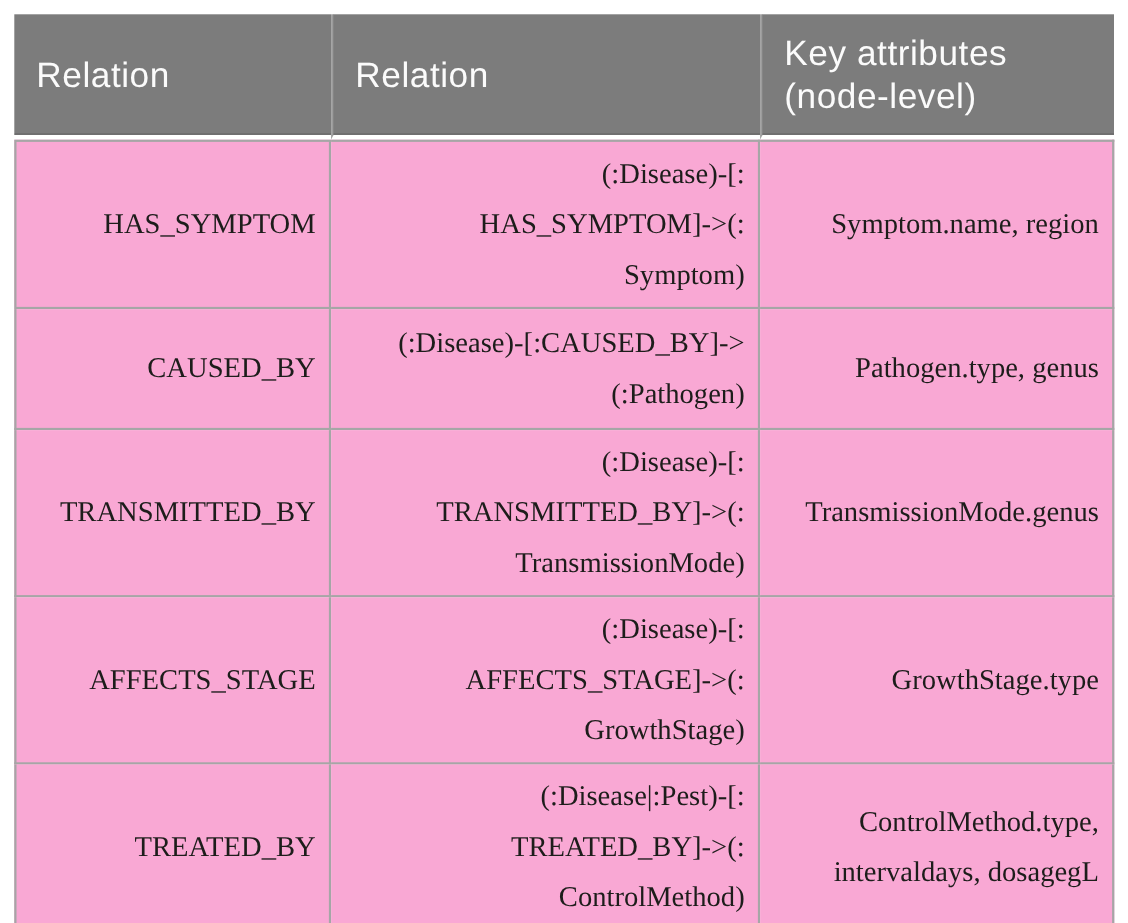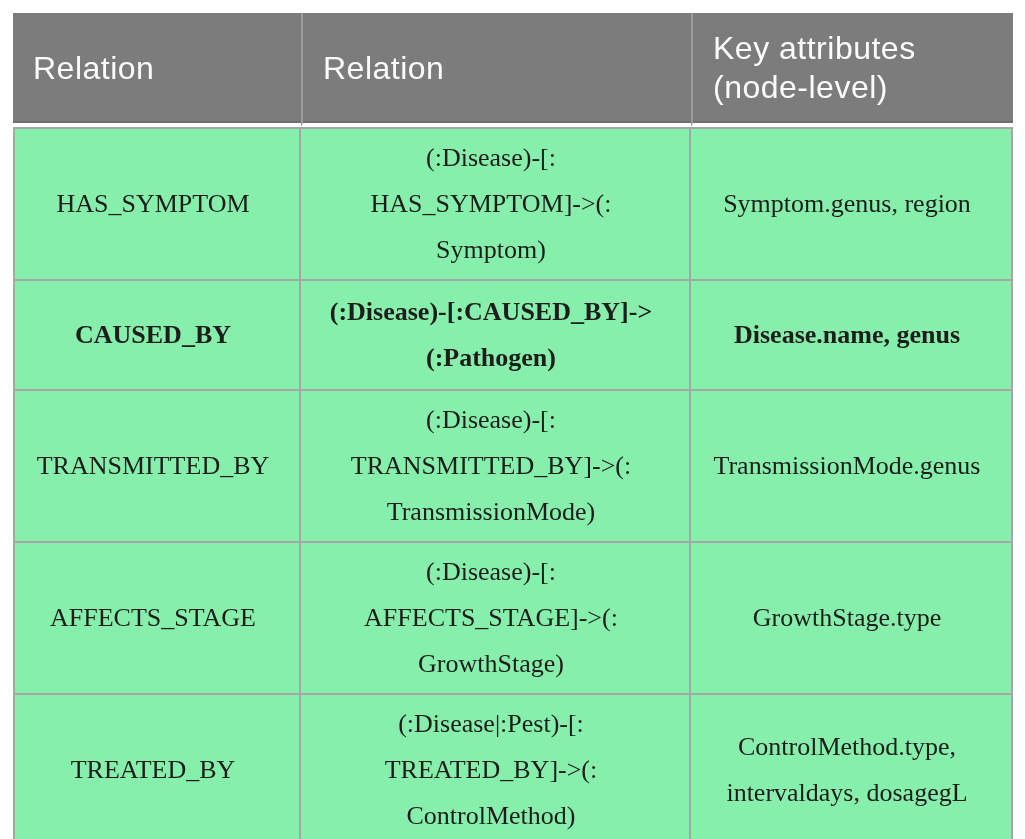--- a/index.html
+++ b/index.html
@@ -37,34 +37,34 @@
     line-height:39px;
     letter-spacing:0.5px;
     text-align:left;
     vertical-align:middle;
     padding:6px 12px 6px 20px;
     border-bottom:4px solid #ffffff;
     box-shadow:inset 0 -2px 0 rgba(0,0,0,0.10);
   }
   th + th{border-left:2px solid var(--header-divider);}
   td{
-    background:#86efac;
+    background:#f9a8d4;
     color:var(--body-fg);
     font-size:26px;
     line-height:46px;
-    text-align:center;
+    text-align:right;
     vertical-align:middle;
     padding:6px 12px 6px 4px;
     border-right:2px solid var(--border);
     border-bottom:2px solid var(--border);
   }
   td:first-child{border-left:2px solid var(--border);}
   tbody tr:first-child td{border-top:2px solid var(--border);}
   tbody tr:nth-child(1){height:150px;}
-  tbody tr:nth-child(2){height:110px;font-weight:bold;}
+  tbody tr:nth-child(2){height:110px;}
   tbody tr:nth-child(3){height:148px;}
   tbody tr:nth-child(4){height:146px;}
   tbody tr:nth-child(5){height:144px;}
   .pre{white-space:pre-line;}
 </style>
 </head>
 <body>
 
 <div class="tbl-wrap">
   <table>
@@ -80,27 +80,27 @@
         <th class="pre">Key attributes
 (node-level)</th>
       </tr>
     </thead>
     <tbody>
       <tr>
         <td>HAS_SYMPTOM</td>
         <td class="pre">(:Disease)-[:
 HAS_SYMPTOM]-&gt;(:
 Symptom)</td>
-        <td class="pre">Symptom.genus, region</td>
+        <td class="pre">Symptom.name, region</td>
       </tr>
       <tr>
         <td>CAUSED_BY</td>
         <td class="pre">(:Disease)-[:CAUSED_BY]-&gt;
 (:Pathogen)</td>
-        <td class="pre">Disease.name, genus</td>
+        <td class="pre">Pathogen.type, genus</td>
       </tr>
       <tr>
         <td>TRANSMITTED_BY</td>
         <td class="pre">(:Disease)-[:
 TRANSMITTED_BY]-&gt;(:
 TransmissionMode)</td>
         <td class="pre">TransmissionMode.genus</td>
       </tr>
       <tr>
         <td>AFFECTS_STAGE</td>

